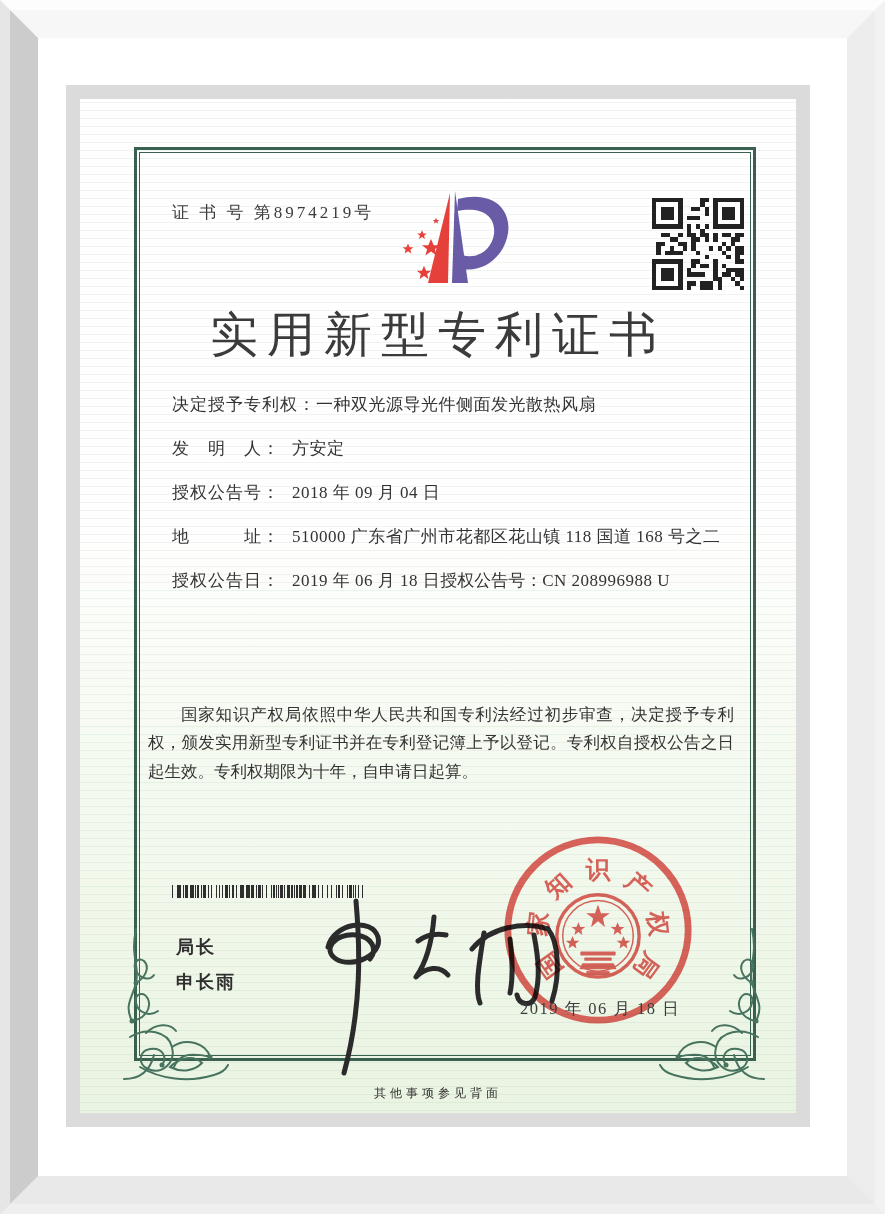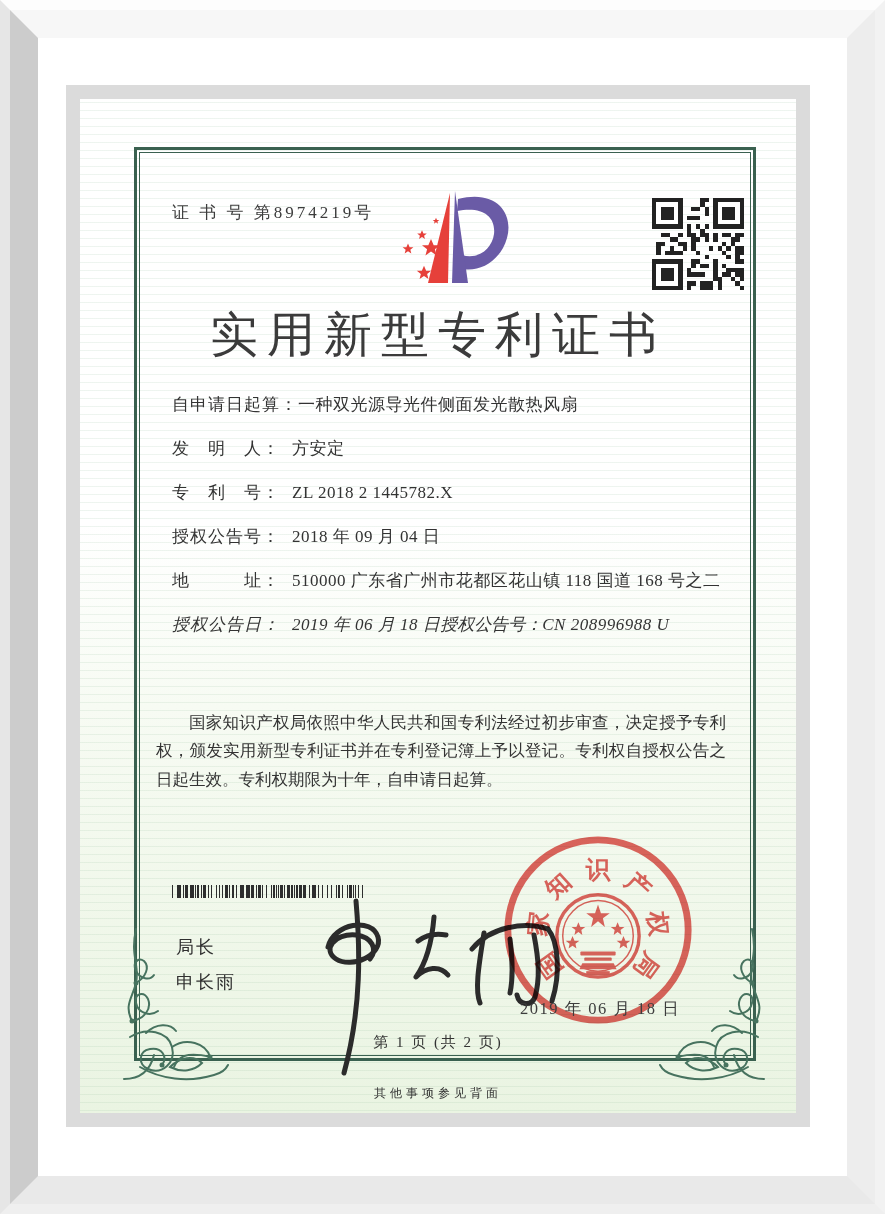--- a/index.html
+++ b/index.html
@@ -65,34 +65,34 @@
   }
 
   
   .fields{
     position:absolute;left:92px;top:297px;width:580px;
     font-size:17px;color:#333;
   }
   .field-row{white-space:nowrap;height:17px;line-height:18px;margin-bottom:27px;}
   .field-label{display:inline-block;min-width:120px;letter-spacing:1px;}
   .field-value{letter-spacing:0.5px;}
-  .grant-row{display:flex;white-space:nowrap;height:17px;line-height:18px;font-style:italic;}
+  .grant-row{display:flex;white-space:nowrap;height:17px;line-height:18px;}
   .grant-group2{}
 
   
   .body-text{
     position:absolute;left:64px;top:598px;width:594px;
     font-size:16.5px;line-height:1.72;color:#333;
     text-align:justify;
   }
-  .body-text p{margin:12px;text-indent:2em;}
+  .body-text p{margin:4px;text-indent:2em;}
 
   
   .barcode{position:absolute;left:92px;top:786px;width:194px;height:13px;}
-  .officer{position:absolute;left:96px;top:836px;font-size:18px;color:#2f2f2f;letter-spacing:2px;}
+  .officer{position:absolute;left:96px;top:836px;font-size:18px;color:#2f2f2f;letter-spacing:2px;font-weight:bold;}
   .officer div{margin-bottom:11px;}
   .signature{position:absolute;left:196px;top:778px;}
   .seal{position:absolute;left:420px;top:733px;mix-blend-mode:multiply;}
   .seal-date{
     position:absolute;left:440px;top:899px;font-size:16.5px;color:#3d3d3d;
     letter-spacing:1.5px;white-space:nowrap;
   }
   .page-indicator{
     position:absolute;left:0;top:934px;width:100%;text-align:center;
     font-size:15px;color:#333;letter-spacing:2px;
@@ -288,27 +288,24 @@
               <rect x="16" y="2" width="3" height="3" fill="#222"></rect>
               <rect x="0" y="14" width="7" height="7" fill="#222"></rect>
               <rect x="1" y="15" width="5" height="5" fill="#fff"></rect>
               <rect x="2" y="16" width="3" height="3" fill="#222"></rect>
             </svg>
 
       <div class="cert-title">实用新型专利证书</div>
 
       <div class="fields">
         <div class="field-row">
-          <span class="field-label">自申请日起算：</span><span class="field-value">一种双光源导光件侧面发光散热风扇</span>
+          <span class="field-label">决定授予专利权：</span><span class="field-value">一种双光源导光件侧面发光散热风扇</span>
         </div>
         <div class="field-row">
           <span class="field-label">发　明　人：</span><span class="field-value">方安定</span>
-        </div>
-        <div class="field-row">
-          <span class="field-label">专　利　号：</span><span class="field-value">ZL 2018 2 1445782.X</span>
         </div>
         <div class="field-row">
           <span class="field-label">授权公告号：</span><span class="field-value">2018 年 09 月 04 日</span>
         </div>
         <div class="field-row">
           <span class="field-label">地　　　址：</span><span class="field-value">510000 广东省广州市花都区花山镇 118 国道 168 号之二</span>
         </div>
         <div class="grant-row">
           <span>
             <span class="field-label">授权公告日：</span><span class="field-value">2019 年 06 月 18 日</span>
@@ -420,20 +417,19 @@
             <polygon points="126,106 128,111 133,111 129,114 130,119 126,116 122,119 123,114 119,111 124,111"></polygon>
             <rect x="82" y="122" width="36" height="4" rx="1"></rect>
             <rect x="86" y="128" width="28" height="3.5" rx="1"></rect>
             <path d="M84,134 h32 l3,6 h-38 Z"></path>
             <rect x="88" y="142" width="24" height="4"></rect>
           </g>
         </g>
       </svg>
       <div class="seal-date">2019 年 06 月 18 日</div>
 
-      <div class="page-indicator">第 1 页 (共 2 页)</div>
       <div class="back-note">其他事项参见背面</div>
 
     </div>
    </div>
   </div>
  </div>
 </div>
 
 </body></html>

